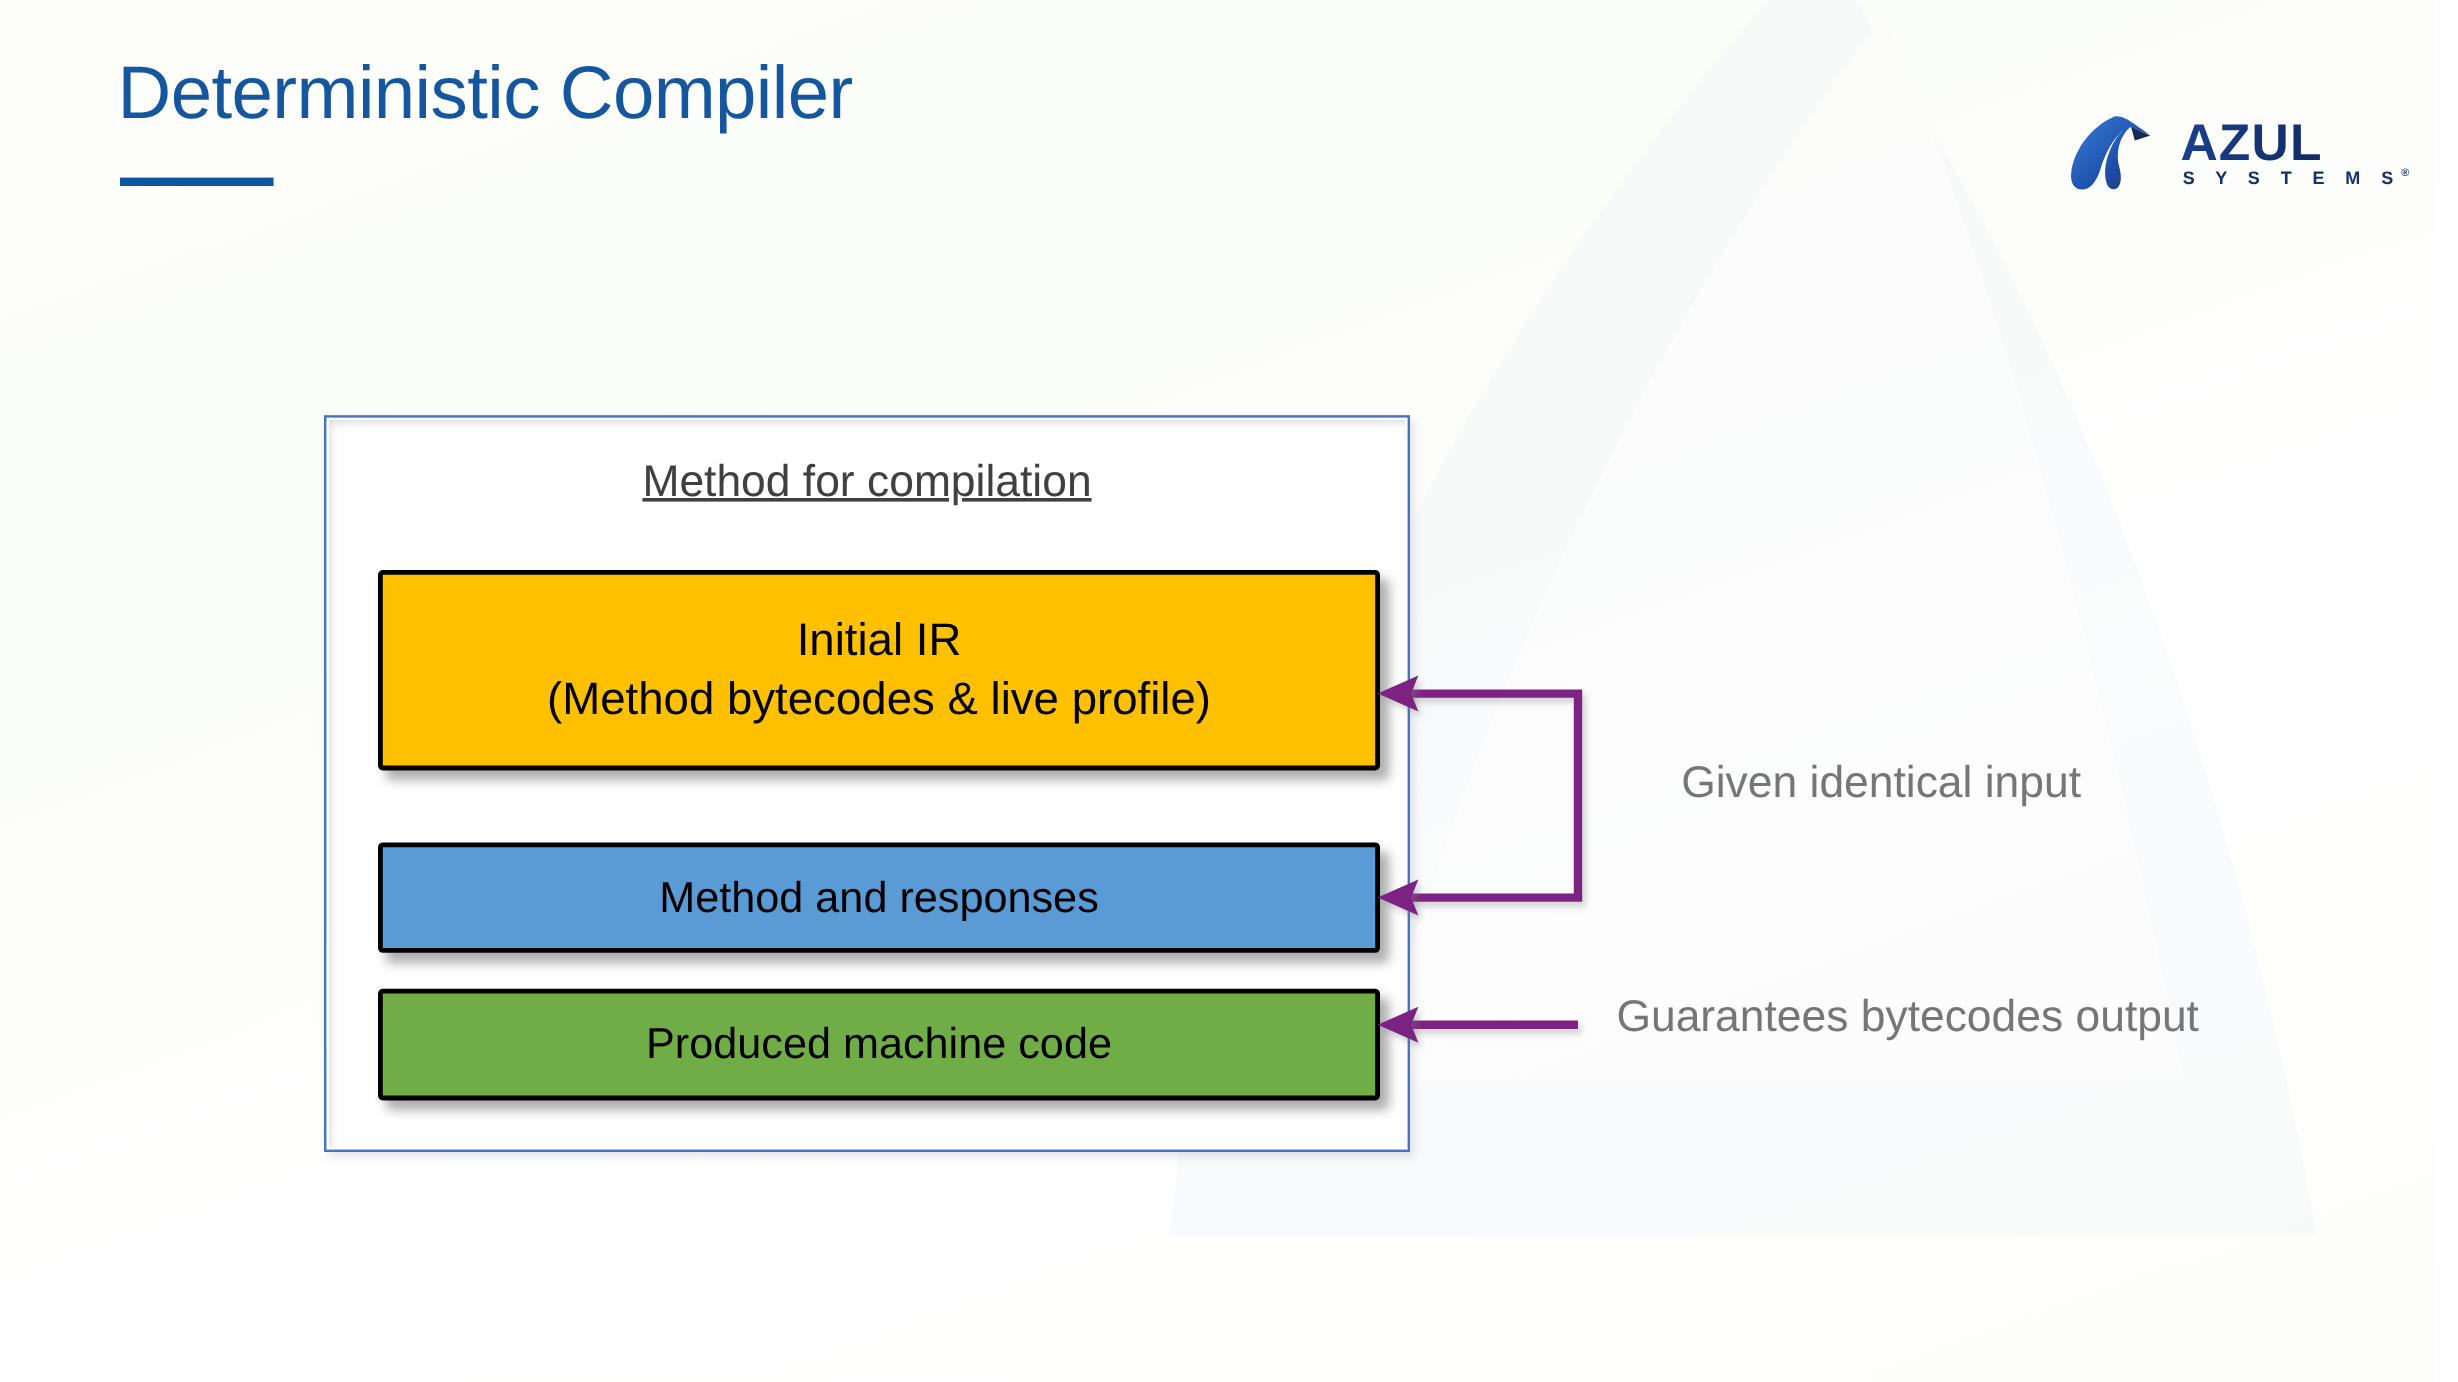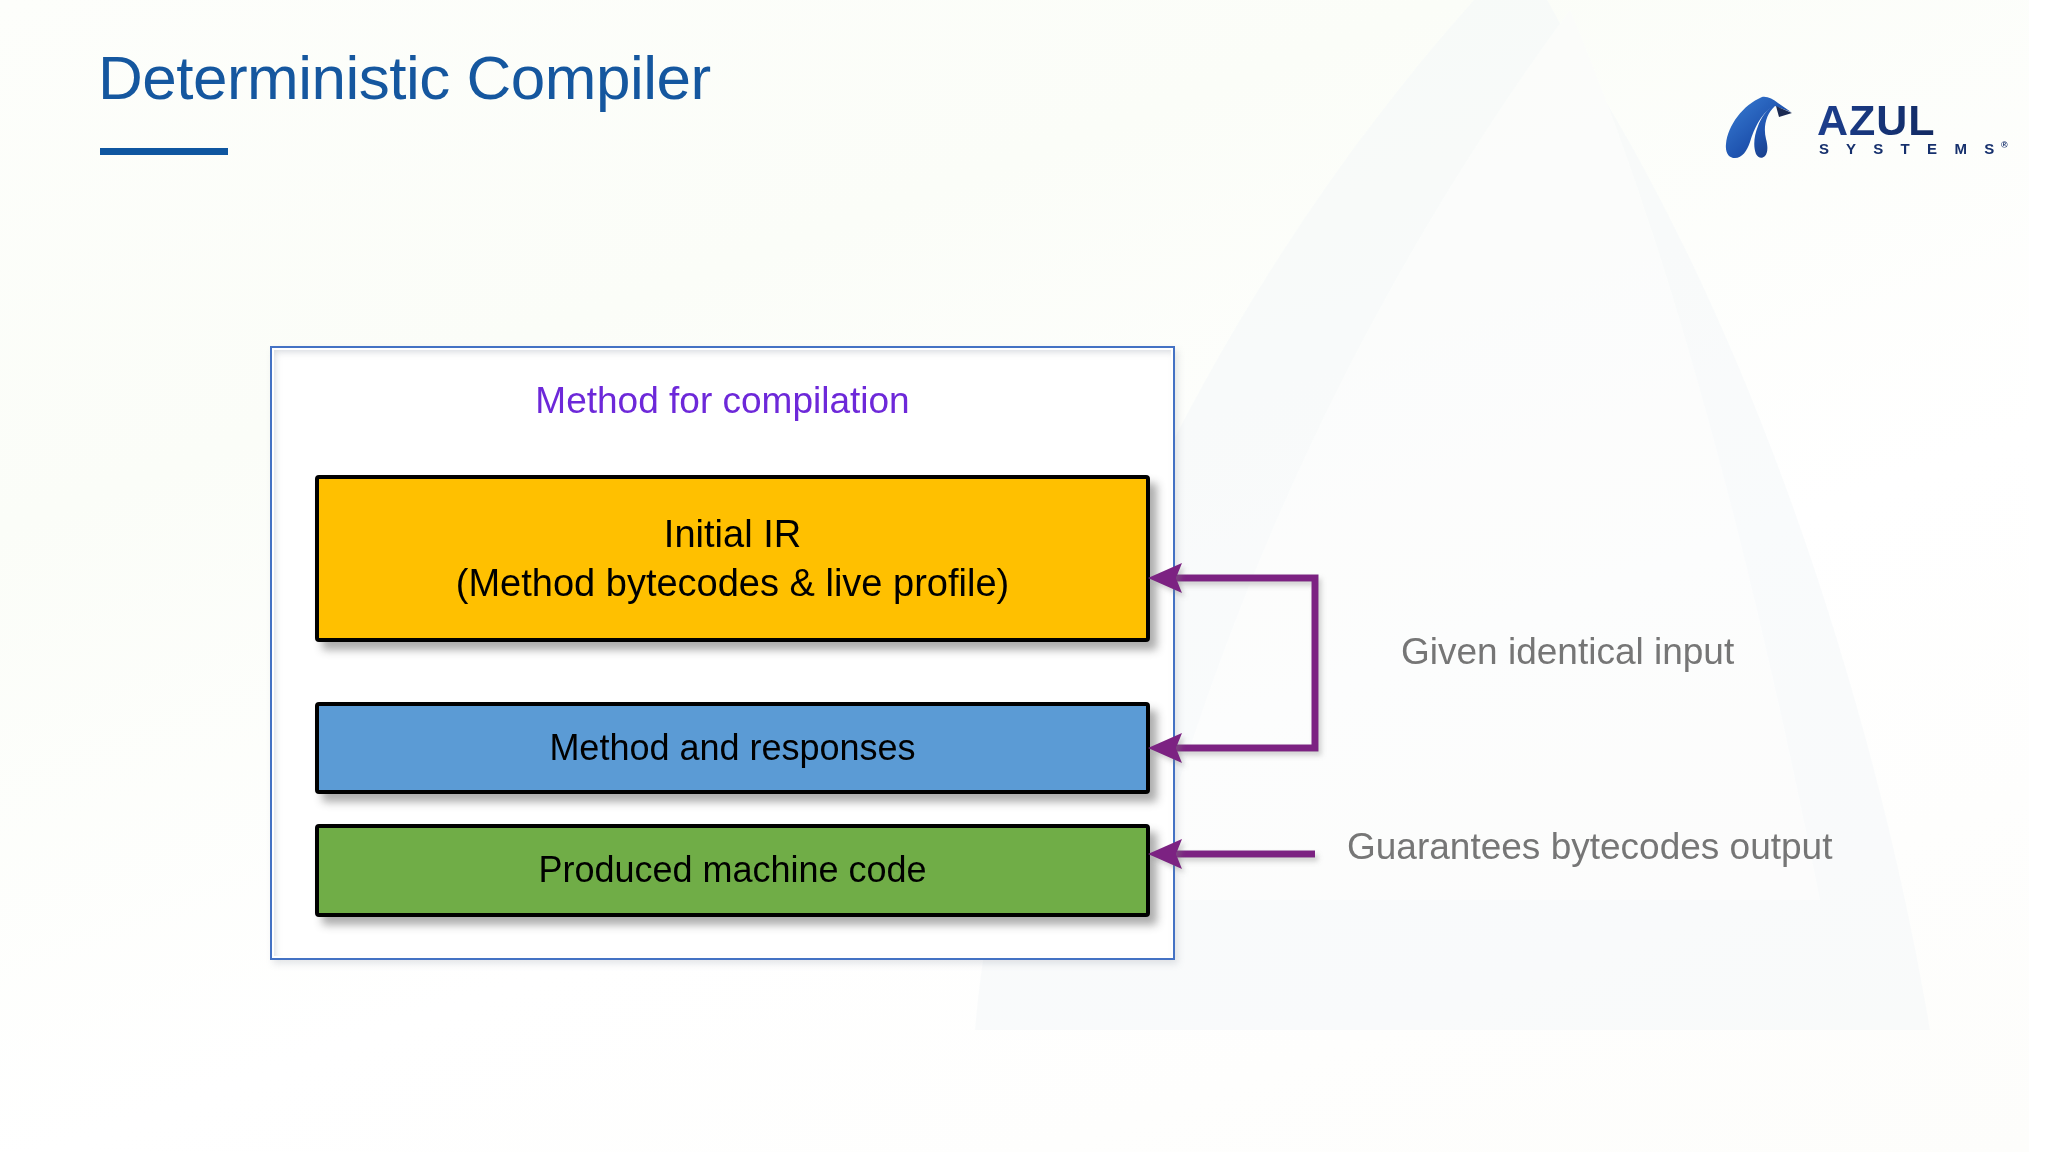--- a/index.html
+++ b/index.html
@@ -122,22 +122,23 @@
     pointer-events: none;
   }
 
   .box-caption {
     position: absolute;
     left: 0;
     right: 0;
     top: 32px;
     text-align: center;
     font-size: 37px;
-    color: #6d28d9;
+    color: #404040;
     font-weight: 400;
+    text-decoration: underline;
   }
 
   
   .block {
     position: absolute;
     left: 43px;
     width: 835px;
     border: 4px solid #000000;
     border-radius: 4px;
     box-sizing: border-box;

